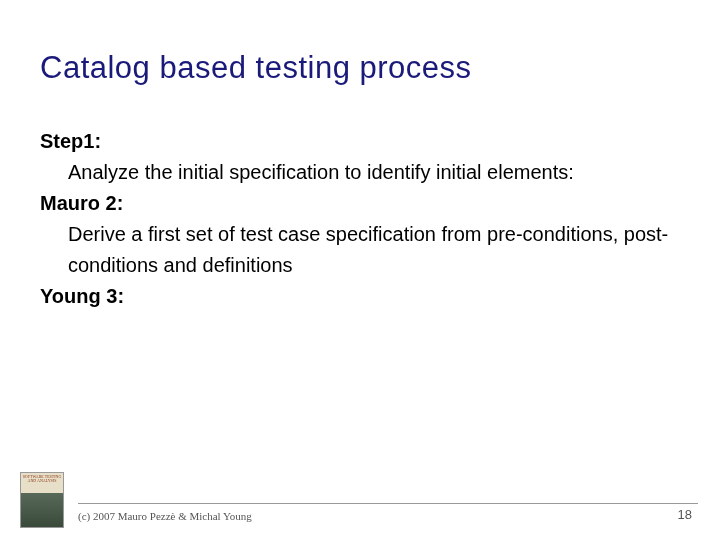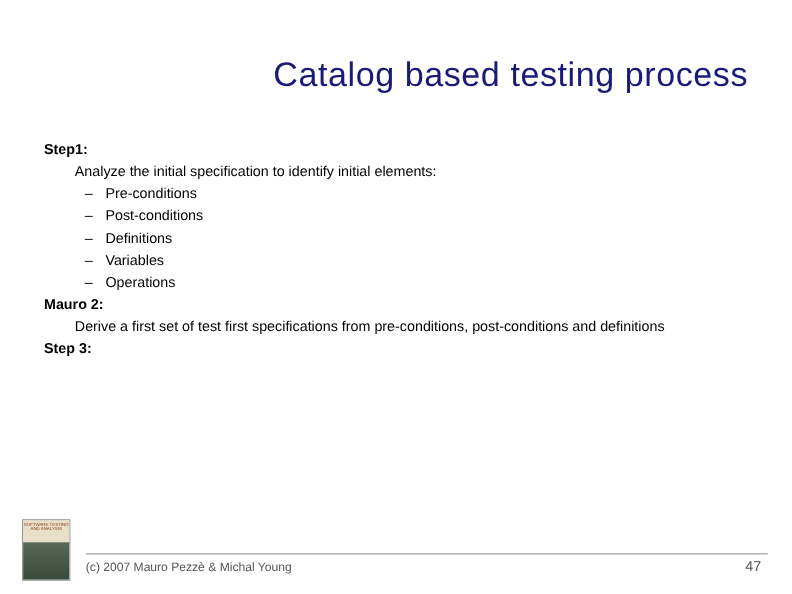--- a/index.html
+++ b/index.html
@@ -13,27 +13,27 @@
   }
   .slide {
     width: 100%;
     height: 100%;
     padding: 50px 40px 0 40px;
     position: relative;
   }
   .title {
     font-size: 31px;
     color: #1a1a7a;
-    text-align: right;
+    text-align: left;
     margin-bottom: 40px;
     font-weight: normal;
     letter-spacing: 0.5px;
   }
   .content {
-    font-size: 13px;
+    font-size: 20px;
     color: #000;
     line-height: 1.55;
   }
   .step-label {
     font-weight: bold;
   }
   .step-text {
     padding-left: 28px;
   }
   .bullet-list {
@@ -52,20 +52,21 @@
     right: 0;
     padding: 0 20px;
     display: flex;
     align-items: flex-end;
     justify-content: space-between;
   }
   .footer-left {
     display: flex;
     align-items: flex-end;
     gap: 14px;
+    font-family: Liberation Serif, serif;
   }
   .book-thumb {
     width: 44px;
     height: 56px;
     background: linear-gradient(to bottom, #d9d2c4 0%, #d9d2c4 35%, #5a6a5a 35%, #3a4a3a 100%);
     border: 1px solid #999;
     position: relative;
   }
   .book-thumb .band {
     position: absolute;
@@ -103,35 +104,28 @@
 </style>
 </head>
 <body>
 
 <div class="slide">
   <h1 class="title">Catalog based testing process</h1>
 
   <div class="content">
     <div class="step-label">Step1:</div>
     <div class="step-text">Analyze the initial specification to identify initial elements:</div>
-    <ul class="bullet-list">
-      <li>Pre-conditions</li>
-      <li>Post-conditions</li>
-      <li>Definitions</li>
-      <li>Variables</li>
-      <li>Operations</li>
-    </ul>
     <div class="step-label">Mauro 2:</div>
-    <div class="step-text">Derive a first set of test first specifications from pre-conditions, post-conditions and definitions</div>
-    <div class="step-label">Step 3:</div>
+    <div class="step-text">Derive a first set of test case specification from pre-conditions, post-conditions and definitions</div>
+    <div class="step-label">Young 3:</div>
   </div>
 
   <div class="footer-line"></div>
   <div class="footer">
     <div class="footer-left">
       <div class="book-thumb">
         <div class="band">SOFTWARE TESTING AND ANALYSIS</div>
       </div>
       <div class="copyright">(c) 2007 Mauro Pezzè &amp; Michal Young</div>
     </div>
-    <div class="page-num">47</div>
+    <div class="page-num">18</div>
   </div>
 </div>
 
 </body></html>

